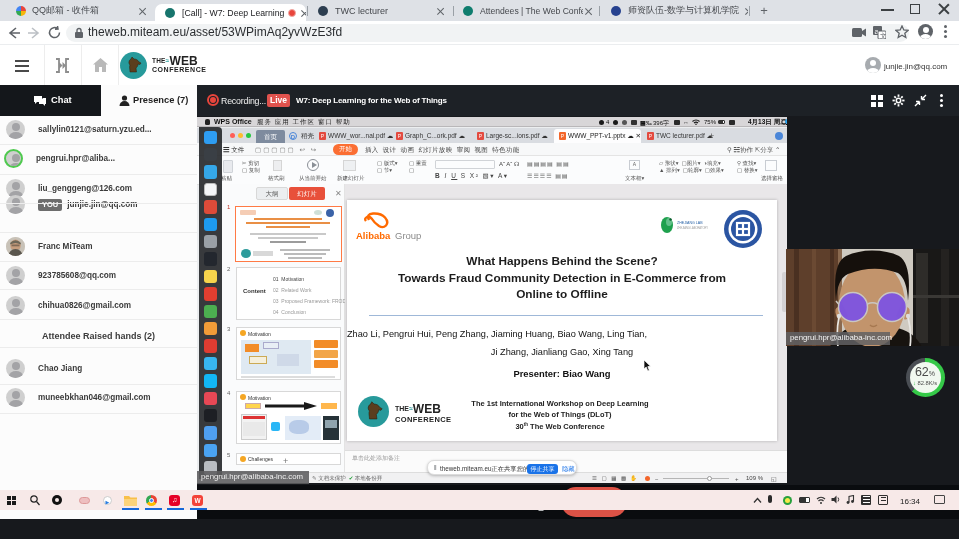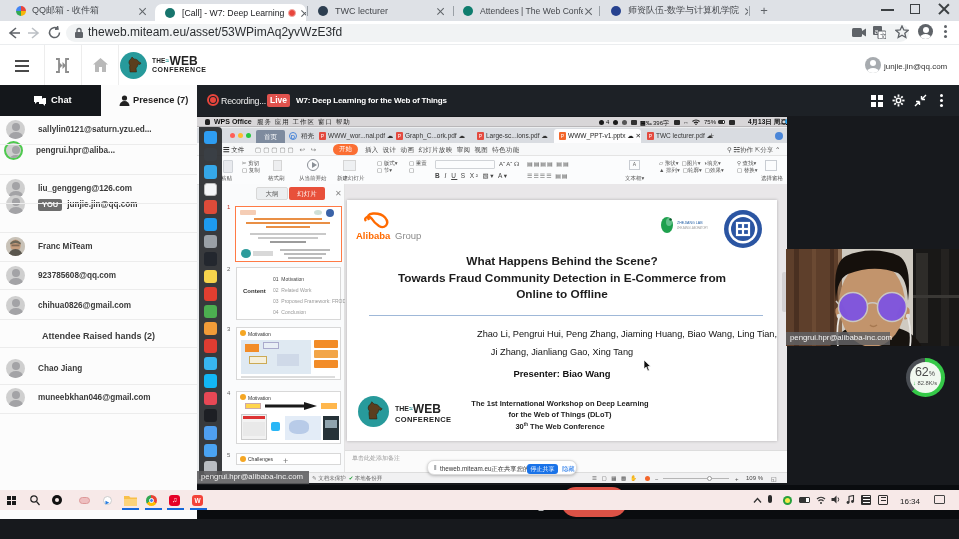--- a/index.html
+++ b/index.html
@@ -162,21 +162,21 @@
       <path d="M5.5 7.5 L1 12 M5.5 7.5 H2 M5.5 7.5 V11 M7.5 5.5 L12 1 M7.5 5.5 H11 M7.5 5.5 V2" stroke="#fff" stroke-width="1.4" fill="none"></path>
     </svg>
   <div class="a" style="left:940px;top:9px;width:3px;height:3px;background:#fff;border-radius:50%;box-shadow:0 5px #fff,0 10px #fff"></div>
 </div>
 
 <div class="a" style="left:0;top:116px;width:197px;height:403px;background:#fcfcfc;overflow:hidden">
 <div class="row" style="top:4.0px;height:19px">
       <span class="av"></span>
       <span class="rt" style="margin-left:13px">sallylin0121@saturn.yzu.ed...</span>
     </div>
-<div class="row" style="top:25px;height:19px">
+<div class="row" style="top:33.0px;height:19px">
       <span class="av" style="border:2px solid #4fc94f;margin-left:4px"></span>
       <span class="rt" style="margin-left:13px">pengrui.hpr@aliba...</span>
     </div>
 <div class="row" style="top:62.5px;height:19px">
       <span class="av"></span>
       <span class="rt" style="margin-left:13px">liu_genggeng@126.com</span>
     </div>
 <div class="row" style="top:79px;height:19px">
       <span class="av"></span>
       <span style="margin-left:13px;background:#6d6d6d;border-radius:2px;color:#fff;font-size:7.5px;font-weight:bold;padding:1.5px 4px">YOU</span>
@@ -450,21 +450,21 @@
         <line x1="13" y1="14" x2="27" y2="14"></line>
         <line x1="13" y1="20" x2="27" y2="20"></line>
         <line x1="13" y1="26" x2="27" y2="26"></line>
         <line x1="14" y1="13" x2="14" y2="27"></line>
         <line x1="20" y1="13" x2="20" y2="27"></line>
         <line x1="26" y1="13" x2="26" y2="27"></line>
       </g>
   </svg>
   <div class="a" style="left:0;top:53px;width:430px;text-align:center;font-size:11.8px;font-weight:bold;color:#1c1c1c;line-height:16.5px">What Happens Behind the Scene?<br>Towards Fraud Community Detection in E-Commerce from<br>Online to Offline</div>
   <div class="a" style="left:22px;top:115px;width:394px;height:1px;background:#9fb8d8"></div>
-  <div class="a" style="left:0;top:129px;width:430px;text-align:right;font-size:9.2px;color:#111">Zhao Li, Pengrui Hui, Peng Zhang, Jiaming Huang, Biao Wang, Ling Tian,</div>
+  <div class="a" style="left:0;top:129px;width:430px;text-align:left;font-size:9.2px;color:#111">Zhao Li, Pengrui Hui, Peng Zhang, Jiaming Huang, Biao Wang, Ling Tian,</div>
   <div class="a" style="left:0;top:147px;width:430px;text-align:center;font-size:9.2px;color:#111">Ji Zhang, Jianliang Gao, Xing Tang</div>
   <div class="a" style="left:0;top:168px;width:430px;text-align:center;font-size:9.4px;font-weight:bold;color:#111">Presenter: Biao Wang</div>
 
   <div class="a" style="left:11px;top:196px;width:31px;height:31px;border-radius:50%;background:#279a9b;overflow:hidden">
     <svg width="31" height="31" viewBox="0 0 27 27">
         <path d="M10 20 c0-3 -1-5 0-7 c-2-2 -1-5 1-6 l1-2 2 2 c2 0 4 1 5 3 l2 1 -1 1.5 -2-0.5 c0 2-1 3-2 4 l0.5 4 z" fill="#5b3e1e" stroke="#2c1f0d" stroke-width=".5"></path>
       </svg>
   </div>
   <div class="a" style="left:48px;top:202px;font-size:7px;font-weight:bold;color:#222">THE<span style="color:#279a9b">≈</span><span style="font-size:12px;vertical-align:-2px">WEB</span></div>
   <div class="a" style="left:48px;top:215px;font-size:7.5px;font-weight:bold;color:#222;letter-spacing:.4px">CONFERENCE</div>

